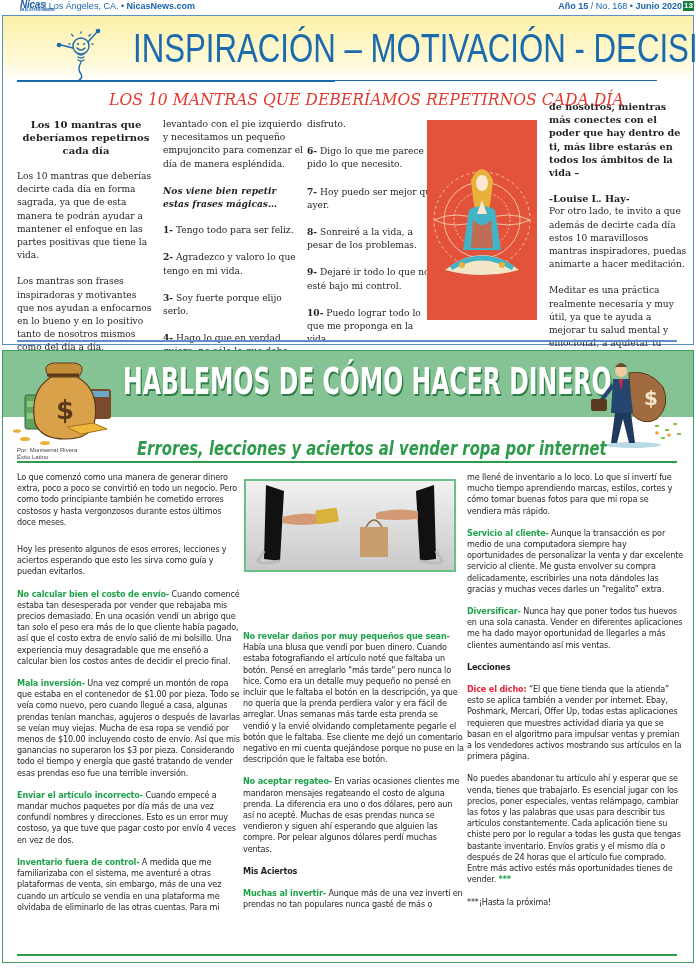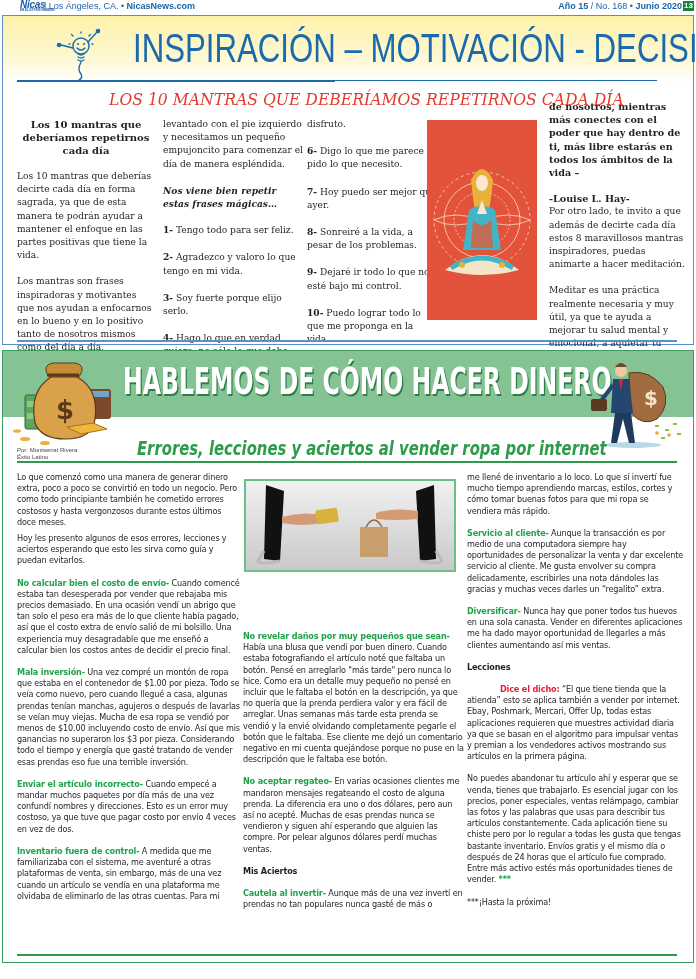--- a/index.html
+++ b/index.html
@@ -41,21 +41,21 @@
   .sec2 .band { position: absolute; left: 0; top: 0; width: 100%; height: 66px; background: #85c394; }
   .sec2 .title2 { position: absolute; left: 120px; top: 8px; width: 480px; font-family: "DejaVu Sans", sans-serif; font-weight: bold; font-size: 38px; color: #ffffff; white-space: nowrap; transform: scaleX(0.62); transform-origin: left top; text-shadow: 2px 2px 0 #2f7d46; letter-spacing: 0px; }
   .sec2 .moneybag { position: absolute; left: 8px; top: 6px; width: 110px; height: 90px; }
   .sec2 .man { position: absolute; left: 574px; top: 8px; width: 110px; height: 90px; }
   .sec2 .byline { position: absolute; left: 14px; top: 96px; font-family: "Liberation Sans", sans-serif; font-size: 6px; line-height: 7px; color: #444; }
   .sec2 .subtitle2 { position: absolute; left: 134px; top: 86px; font-family: "DejaVu Sans", sans-serif; font-style: italic; font-weight: bold; font-size: 19px; color: #2d9b4a; white-space: nowrap; transform: scaleX(0.78); transform-origin: left top; }
   .sec2 .rule3 { position: absolute; left: 14px; top: 110px; width: 660px; height: 2px; background: #2d9b4a; }
   .gc { position: absolute; font-family: "DejaVu Sans", sans-serif; font-size: 8.1px; line-height: 11.2px; color: #231f20; letter-spacing: -0.15px; }
   .gc p { margin-bottom: 11px; }
   .gc .g { color: #1fa24a; font-weight: bold; }
-  .gc .r { color: #e2233a; font-weight: bold; margin-left: 33px; }
+  .gc .r { color: #e2233a; font-weight: bold; }
   .gc .k { font-weight: bold; }
   .s2c1 { left: 14px; top: 121px; width: 224px; }
   .s2c2 { left: 240px; top: 280px; width: 222px; }
   .s2c3 { left: 464px; top: 121px; width: 218px; }
   .photo { position: absolute; left: 241px; top: 128px; width: 212px; height: 93px; border: 2px solid #6cbf85; background: linear-gradient(to bottom, #f1f1f1, #c9c9c9); overflow: hidden; }
   .rule4 { position: absolute; left: 14px; top: 603px; width: 660px; height: 2px; background: #2d9b4a; }
 
   
   .footer { position: absolute; left: 0; top: 1010px; width: 696px; height: 12px; text-align: center; font-family: "Liberation Sans", sans-serif; font-size: 8.2px; color: #1a64a8; white-space: nowrap; }
   .footer b { font-weight: bold; }
@@ -136,21 +136,21 @@
       <path d="M18 150 q37 -30 74 0 q-37 10 -74 0z" fill="#f3e5c8"></path>
       <path d="M24 148 q31 -20 62 0" stroke="#42b4c6" stroke-width="5" fill="none"></path>
       <circle cx="35" cy="145" r="3" fill="#e8b23a"></circle>
       <circle cx="75" cy="145" r="3" fill="#e8b23a"></circle>
     </svg>
   </div>
 
   <div class="col s1c4">
     <p style="font-weight:bold;font-size:9.6px;">de nosotros, mientras más conectes con el poder que hay dentro de ti, más libre estarás en todos los ámbitos de la vida –</p>
     <p class="nomb" style="font-weight:bold;font-size:9.6px;">-Louise L. Hay-</p>
-    <p>Por otro lado, te invito a que además de decirte cada día estos 8 maravillosos mantras inspiradores, puedas animarte a hacer meditación.</p>
+    <p>Por otro lado, te invito a que además de decirte cada día estos 10 maravillosos mantras inspiradores, puedas animarte a hacer meditación.</p>
     <p class="nomb">Meditar es una práctica realmente necesaria y muy útil, ya que te ayuda a mejorar tu salud mental y emocional, a aquietar tu mente y a serenarla…</p>
   </div>
 
   <div class="rule2"></div>
 </div>
 
 <div class="sec2">
   <div class="band"></div>
 
   <svg class="moneybag" viewBox="0 0 110 90">
@@ -196,21 +196,21 @@
   </svg>
 
   <div class="byline">
     <div>Por: Montserrat Rivera</div>
     <div>Éxito Latino</div>
   </div>
   <div class="subtitle2">Errores, lecciones y aciertos al vender ropa por internet</div>
   <div class="rule3"></div>
 
   <div class="gc s2c1">
-    <p class="nomb" style="margin-bottom:5px">Lo que comenzó como una manera de generar dinero extra, poco a poco se convirtió en todo un negocio. Pero como todo principiante también he cometido errores costosos y hasta vergonzosos durante estos últimos doce meses.</p>
+    <p class="nomb" style="margin-bottom:16px">Lo que comenzó como una manera de generar dinero extra, poco a poco se convirtió en todo un negocio. Pero como todo principiante también he cometido errores costosos y hasta vergonzosos durante estos últimos doce meses.</p>
     <p>Hoy les presento algunos de esos errores, lecciones y aciertos esperando que esto les sirva como guía y puedan evitarlos.</p>
     <p><span class="g">No calcular bien el costo de envío-</span><span> Cuando comencé estaba tan desesperada por vender que rebajaba mis precios demasiado. En una ocasión vendí un abrigo que tan solo el peso era más de lo que cliente había pagado, así que el costo extra de envío salió de mi bolsillo. Una experiencia muy desagradable que me enseñó a calcular bien los costos antes de decidir el precio final.</span></p>
     <p><span class="g">Mala inversión-</span><span> Una vez compré un montón de ropa que estaba en el contenedor de $1.00  por pieza. Todo se veía como nuevo, pero cuando llegué a casa, algunas prendas tenían manchas, agujeros o después de lavarlas se veían muy viejas. Mucha de esa ropa se vendió por menos de $10.00 incluyendo costo de envío. Así que mis ganancias no superaron los $3 por pieza. Considerando todo el tiempo y energía que gasté tratando de vender esas prendas eso fue una terrible inversión.</span></p>
     <p><span class="g">Enviar el artículo incorrecto-</span><span> Cuando empecé a mandar muchos paquetes por día más de una vez confundí nombres y direcciones. Esto es un error muy costoso, ya que tuve que pagar costo por envío 4 veces en vez de dos.</span></p>
     <p><span class="g">Inventario fuera de control-</span><span> A medida que me familiarizaba con el sistema, me aventuré a otras plataformas de venta, sin embargo, más de una vez cuando un artículo se vendía en una plataforma me olvidaba de eliminarlo de las otras cuentas. Para mi</span></p>
   </div>
 
   <div class="photo" title="Manos saliendo de monitores intercambiando tarjeta de crédito y bolsa de compras">
     <svg width="208" height="89" viewBox="0 0 208 89">
       <path d="M20 4 l18 6 l-4 70 l-16 -2z" fill="#111"></path>
@@ -222,21 +222,21 @@
       <path d="M172 30 q-24 -4 -42 2 l0 6 q20 2 42 0z" fill="#d49a76"></path>
       <rect x="114" y="46" width="28" height="30" fill="#c79e6c"></rect>
       <path d="M120 46 q8 -14 16 0" stroke="#8a6a40" stroke-width="1.5" fill="none"></path>
     </svg>
   </div>
 
   <div class="gc s2c2">
     <p><span class="g">No revelar daños por muy pequeños que sean-</span><span> Había una blusa que vendí por buen dinero. Cuando estaba fotografiando el artículo noté que faltaba un botón. Pensé en arreglarlo "más tarde" pero nunca lo hice.  Como era un detalle muy pequeño no pensé en incluir que le faltaba el botón en la descripción, ya que no quería que la prenda perdiera valor y era fácil de arreglar. Unas semanas más tarde esta prenda se vendió y la envié olvidando completamente pegarle el botón que le faltaba. Ese cliente me dejó un comentario negativo en mi cuenta quejándose porque no puse en la descripción que le faltaba ese botón.</span></p>
     <p><span class="g">No aceptar regateo-</span><span> En varias ocasiones clientes me mandaron mensajes regateando el costo de alguna prenda. La diferencia era uno o dos dólares, pero aun así no acepté. Muchas de esas prendas nunca se vendieron y siguen ahí esperando que alguien las compre. Por pelear algunos dólares perdí muchas ventas.</span></p>
     <p class="k">Mis Aciertos</p>
-    <p><span class="g">Cautela al invertir-</span><span> Aunque más de una vez invertí en prendas no tan populares nunca gasté de más o</span></p>
+    <p><span class="g">Muchas al invertir-</span><span> Aunque más de una vez invertí en prendas no tan populares nunca gasté de más o</span></p>
   </div>
 
   <div class="gc s2c3">
     <p>me llené de inventario a lo loco. Lo que sí invertí fue mucho tiempo aprendiendo marcas, estilos, cortes y cómo tomar buenas fotos para que mi ropa se vendiera más rápido.</p>
     <p><span class="g">Servicio al cliente-</span><span> Aunque la transacción es por medio de una computadora siempre hay oportunidades de personalizar la venta y dar excelente servicio al cliente. Me gusta envolver su compra delicadamente, escribirles una nota dándoles las gracias y muchas veces darles un “regalito” extra.</span></p>
     <p><span class="g">Diversificar-</span><span> Nunca hay que poner todos tus huevos en una sola canasta. Vender en diferentes aplicaciones me ha dado mayor oportunidad de llegarles a más clientes aumentando así mis ventas.</span></p>
     <p class="k">Lecciones</p>
     <p><span class="r">Dice el dicho:</span><span> “El que tiene tienda que la atienda” esto se aplica también a vender por internet. Ebay, Poshmark, Mercari, Offer Up, todas estas aplicaciones requieren que muestres actividad diaria ya que se basan en el algoritmo para impulsar ventas y premian a los vendedores activos mostrando sus artículos en la primera página.</span></p>
     <p><span>No puedes abandonar tu artículo ahí y esperar que se venda, tienes que trabajarlo. Es esencial jugar con los precios, poner especiales, ventas relámpago, cambiar las fotos y las palabras que usas para describir tus artículos constantemente. Cada aplicación tiene su chiste pero por lo regular a todas les gusta que tengas bastante inventario. Envíos gratis y el mismo día o después de 24 horas que el artículo fue comprado. Entre más activo estés más oportunidades tienes de vender. </span><span class="g">***</span></p>
     <p>***¡Hasta la próxima!</p>

